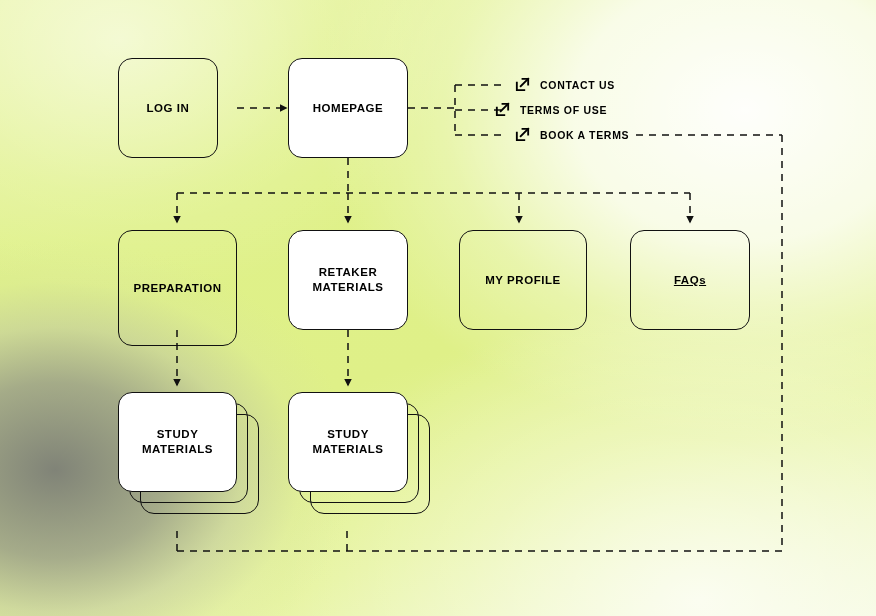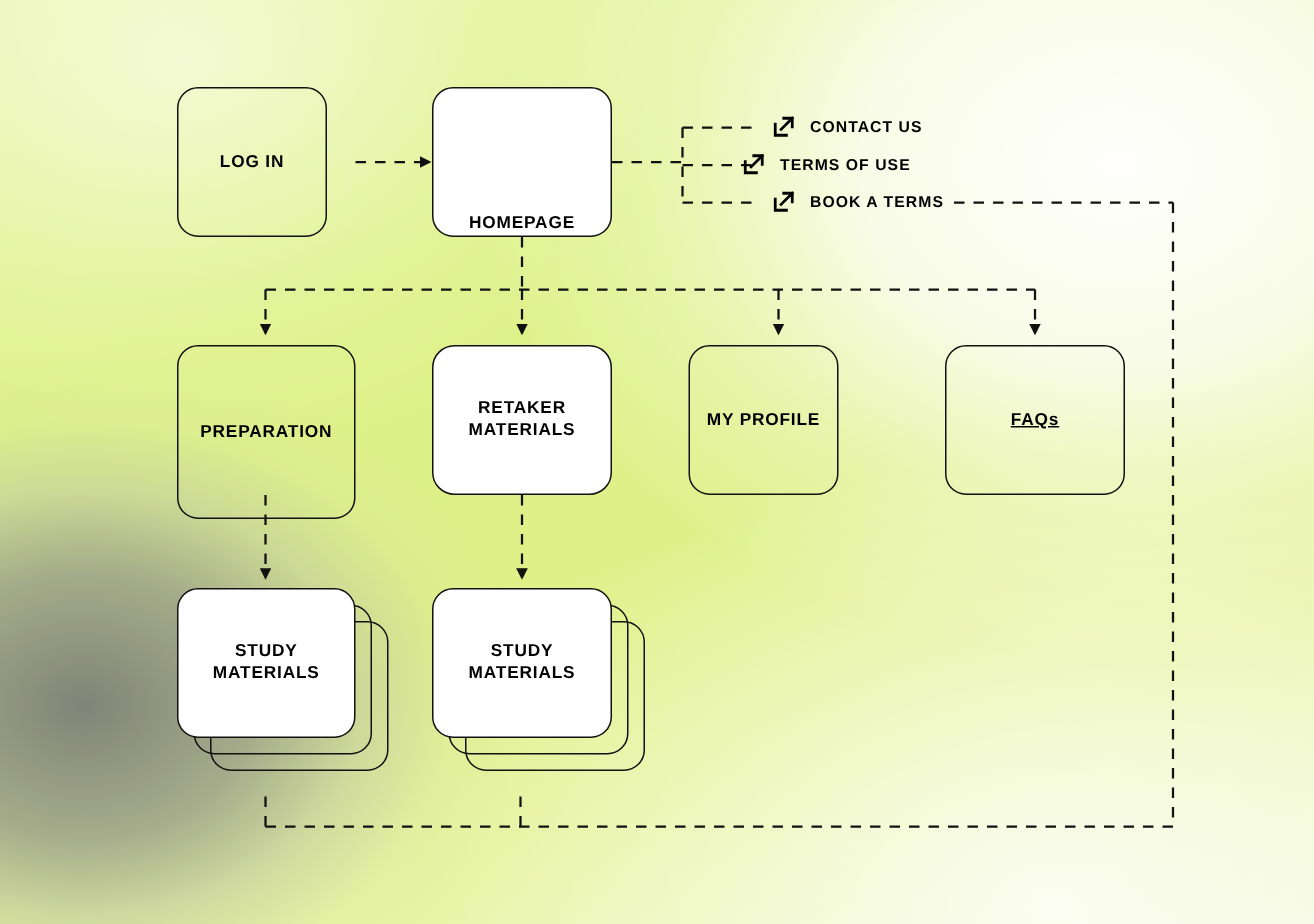--- a/index.html
+++ b/index.html
@@ -82,33 +82,33 @@
   <div class="stack-back" style="left:140px;top:414px;width:119px;height:100px;"></div>
   <div class="stack-back" style="left:129px;top:403px;width:119px;height:100px;"></div>
 
   <div class="stack-back" style="left:310px;top:414px;width:120px;height:100px;"></div>
   <div class="stack-back" style="left:299px;top:403px;width:120px;height:100px;"></div>
 
   <div class="node clear" style="left:118px;top:58px;width:100px;height:100px;">
     <span>LOG IN</span>
   </div>
 
-  <div class="node white" style="left:288px;top:58px;width:120px;height:100px;align-items:flex-end;">
+  <div class="node white" style="left:288px;top:58px;width:120px;height:100px;">
     <span>HOMEPAGE</span>
   </div>
 
   <div class="node clear" style="left:118px;top:230px;width:119px;height:116px;text-align:center;">
     <span>PREPARATION</span>
   </div>
 
   <div class="node white" style="left:288px;top:230px;width:120px;height:100px;border-radius:15px;">
     <span>RETAKER<br>MATERIALS</span>
   </div>
 
-  <div class="node clear" style="left:459px;top:230px;width:100px;height:100px;">
+  <div class="node clear" style="left:459px;top:230px;width:128px;height:100px;">
     <span>MY PROFILE</span>
   </div>
 
   <div class="node clear" style="left:630px;top:230px;width:120px;height:100px;text-decoration:underline;">
     <span>FAQs</span>
   </div>
 
   <div class="node white" style="left:118px;top:392px;width:119px;height:100px;">
     <span>STUDY<br>MATERIALS</span>
   </div>

